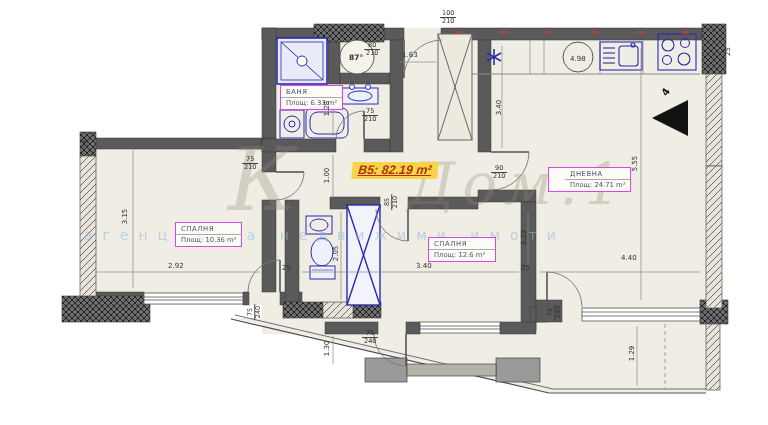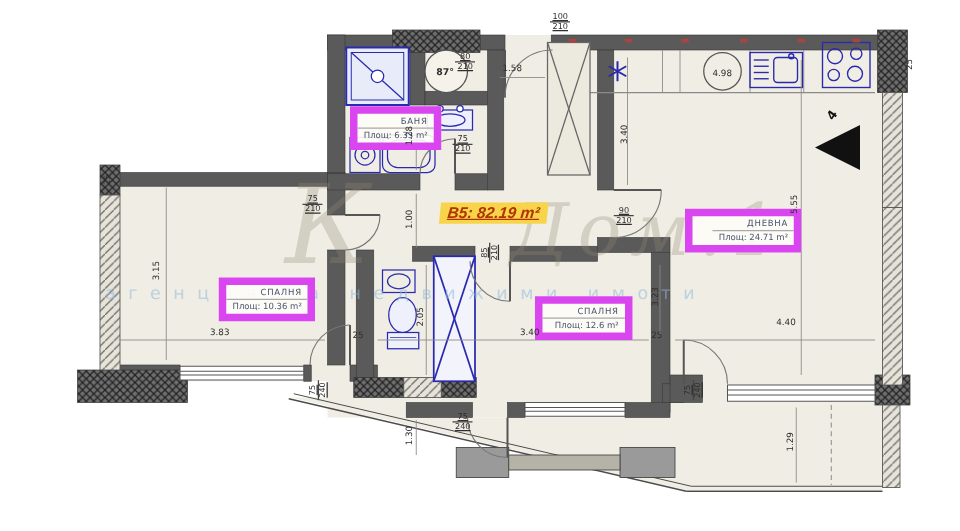--- a/index.html
+++ b/index.html
@@ -3,27 +3,27 @@
 <meta charset="utf-8">
 <style>
   html,body{margin:0;padding:0;background:#ffffff;}
   .plan{position:relative;width:768px;height:425px;background:#ffffff;overflow:hidden;
         font-family:"DejaVu Sans",sans-serif;}
   .plan svg{position:absolute;left:0;top:0;}
 
   .dim{position:absolute;font-size:7px;color:#2e2e2e;white-space:nowrap;line-height:1;}
   .vdim{transform:rotate(-90deg);transform-origin:center center;}
 
-  .frac{position:absolute;text-align:center;font-size:6.5px;color:#2e2e2e;line-height:1.15;text-decoration:underline;}
+  .frac{position:absolute;text-align:center;font-size:6.5px;color:#2e2e2e;line-height:1.15;}
   .frac .n{display:block;border-bottom:1px solid #444;padding:0 2px;}
   .frac .d{display:block;padding:0 2px;}
   .vfrac{transform:rotate(-90deg);transform-origin:center center;}
 
-  .roombox{position:absolute;border:6px solid #d946ef;background:rgba(253,252,247,0.92);
-           color:#4a5470;text-align:right;}
+  .roombox{position:absolute;border:1px solid #d946ef;background:rgba(253,252,247,0.92);
+           color:#4a5470;text-align:left;}
   .roombox .rt{font-size:6.8px;padding:2px 5px 1px;border-bottom:1px solid #aaa;letter-spacing:0.6px;}
   .roombox .ra{font-size:6.8px;padding:1px 5px 2px;}
 
   .b5{position:absolute;left:352px;top:162px;background:#f7d44a;color:#b13400;
       font:italic bold 12.5px "Liberation Sans",sans-serif;text-decoration:underline;
       padding:1px 6px 2px;transform:skewX(-6deg);}
 
   .wm-init{position:absolute;left:228px;top:128px;font:italic 88px "DejaVu Serif",serif;
            color:rgba(150,138,120,0.30);pointer-events:none;}
   .wm-script{position:absolute;left:408px;top:150px;font:italic 58px "DejaVu Serif",serif;
@@ -290,34 +290,34 @@
   <div class="roombox" style="left:428px;top:237px;min-width:66px;">
     <div class="rt">СПАЛНЯ</div>
     <div class="ra">Площ: 12.6 m²</div>
   </div>
   <div class="roombox" style="left:548px;top:167px;min-width:62px;padding-left:16px;">
     <div class="rt">ДНЕВНА</div>
     <div class="ra">Площ: 24.71 m²</div>
   </div>
 
   <div class="dim vdim" style="left:118px;top:213px;">3.15</div>
-  <div class="dim" style="left:168px;top:263px;">3.83</div>
+  <div class="dim" style="left:168px;top:263px;">2.92</div>
   <div class="dim" style="left:282px;top:265px;">25</div>
   <div class="dim" style="left:416px;top:263px;">3.40</div>
   <div class="dim" style="left:521px;top:265px;">25</div>
   <div class="dim" style="left:621px;top:255px;">4.40</div>
   <div class="dim vdim" style="left:628px;top:160px;">5.55</div>
   <div class="dim vdim" style="left:517px;top:234px;">3.23</div>
   <div class="dim vdim" style="left:320px;top:105px;">1.28</div>
   <div class="dim vdim" style="left:320px;top:172px;">1.00</div>
   <div class="dim vdim" style="left:329px;top:250px;">2.05</div>
   <div class="dim vdim" style="left:320px;top:345px;">1.30</div>
   <div class="dim vdim" style="left:625px;top:350px;">1.29</div>
   <div class="dim" style="left:570px;top:56px;">4.98</div>
-  <div class="dim" style="left:402px;top:52px;">1.58</div>
+  <div class="dim" style="left:402px;top:52px;">1.63</div>
   <div class="dim vdim" style="left:492px;top:104px;">3.40</div>
   <div class="dim vdim" style="left:724px;top:48px;">25</div>
   <div class="dim vdim" style="left:82px;top:140px;">25</div>
 
   <div class="frac" style="left:440px;top:10px;">
     <span class="n">100</span>
       <span class="d">210</span>
   </div>
   <div class="frac" style="left:364px;top:42px;">
     <span class="n">80</span>

